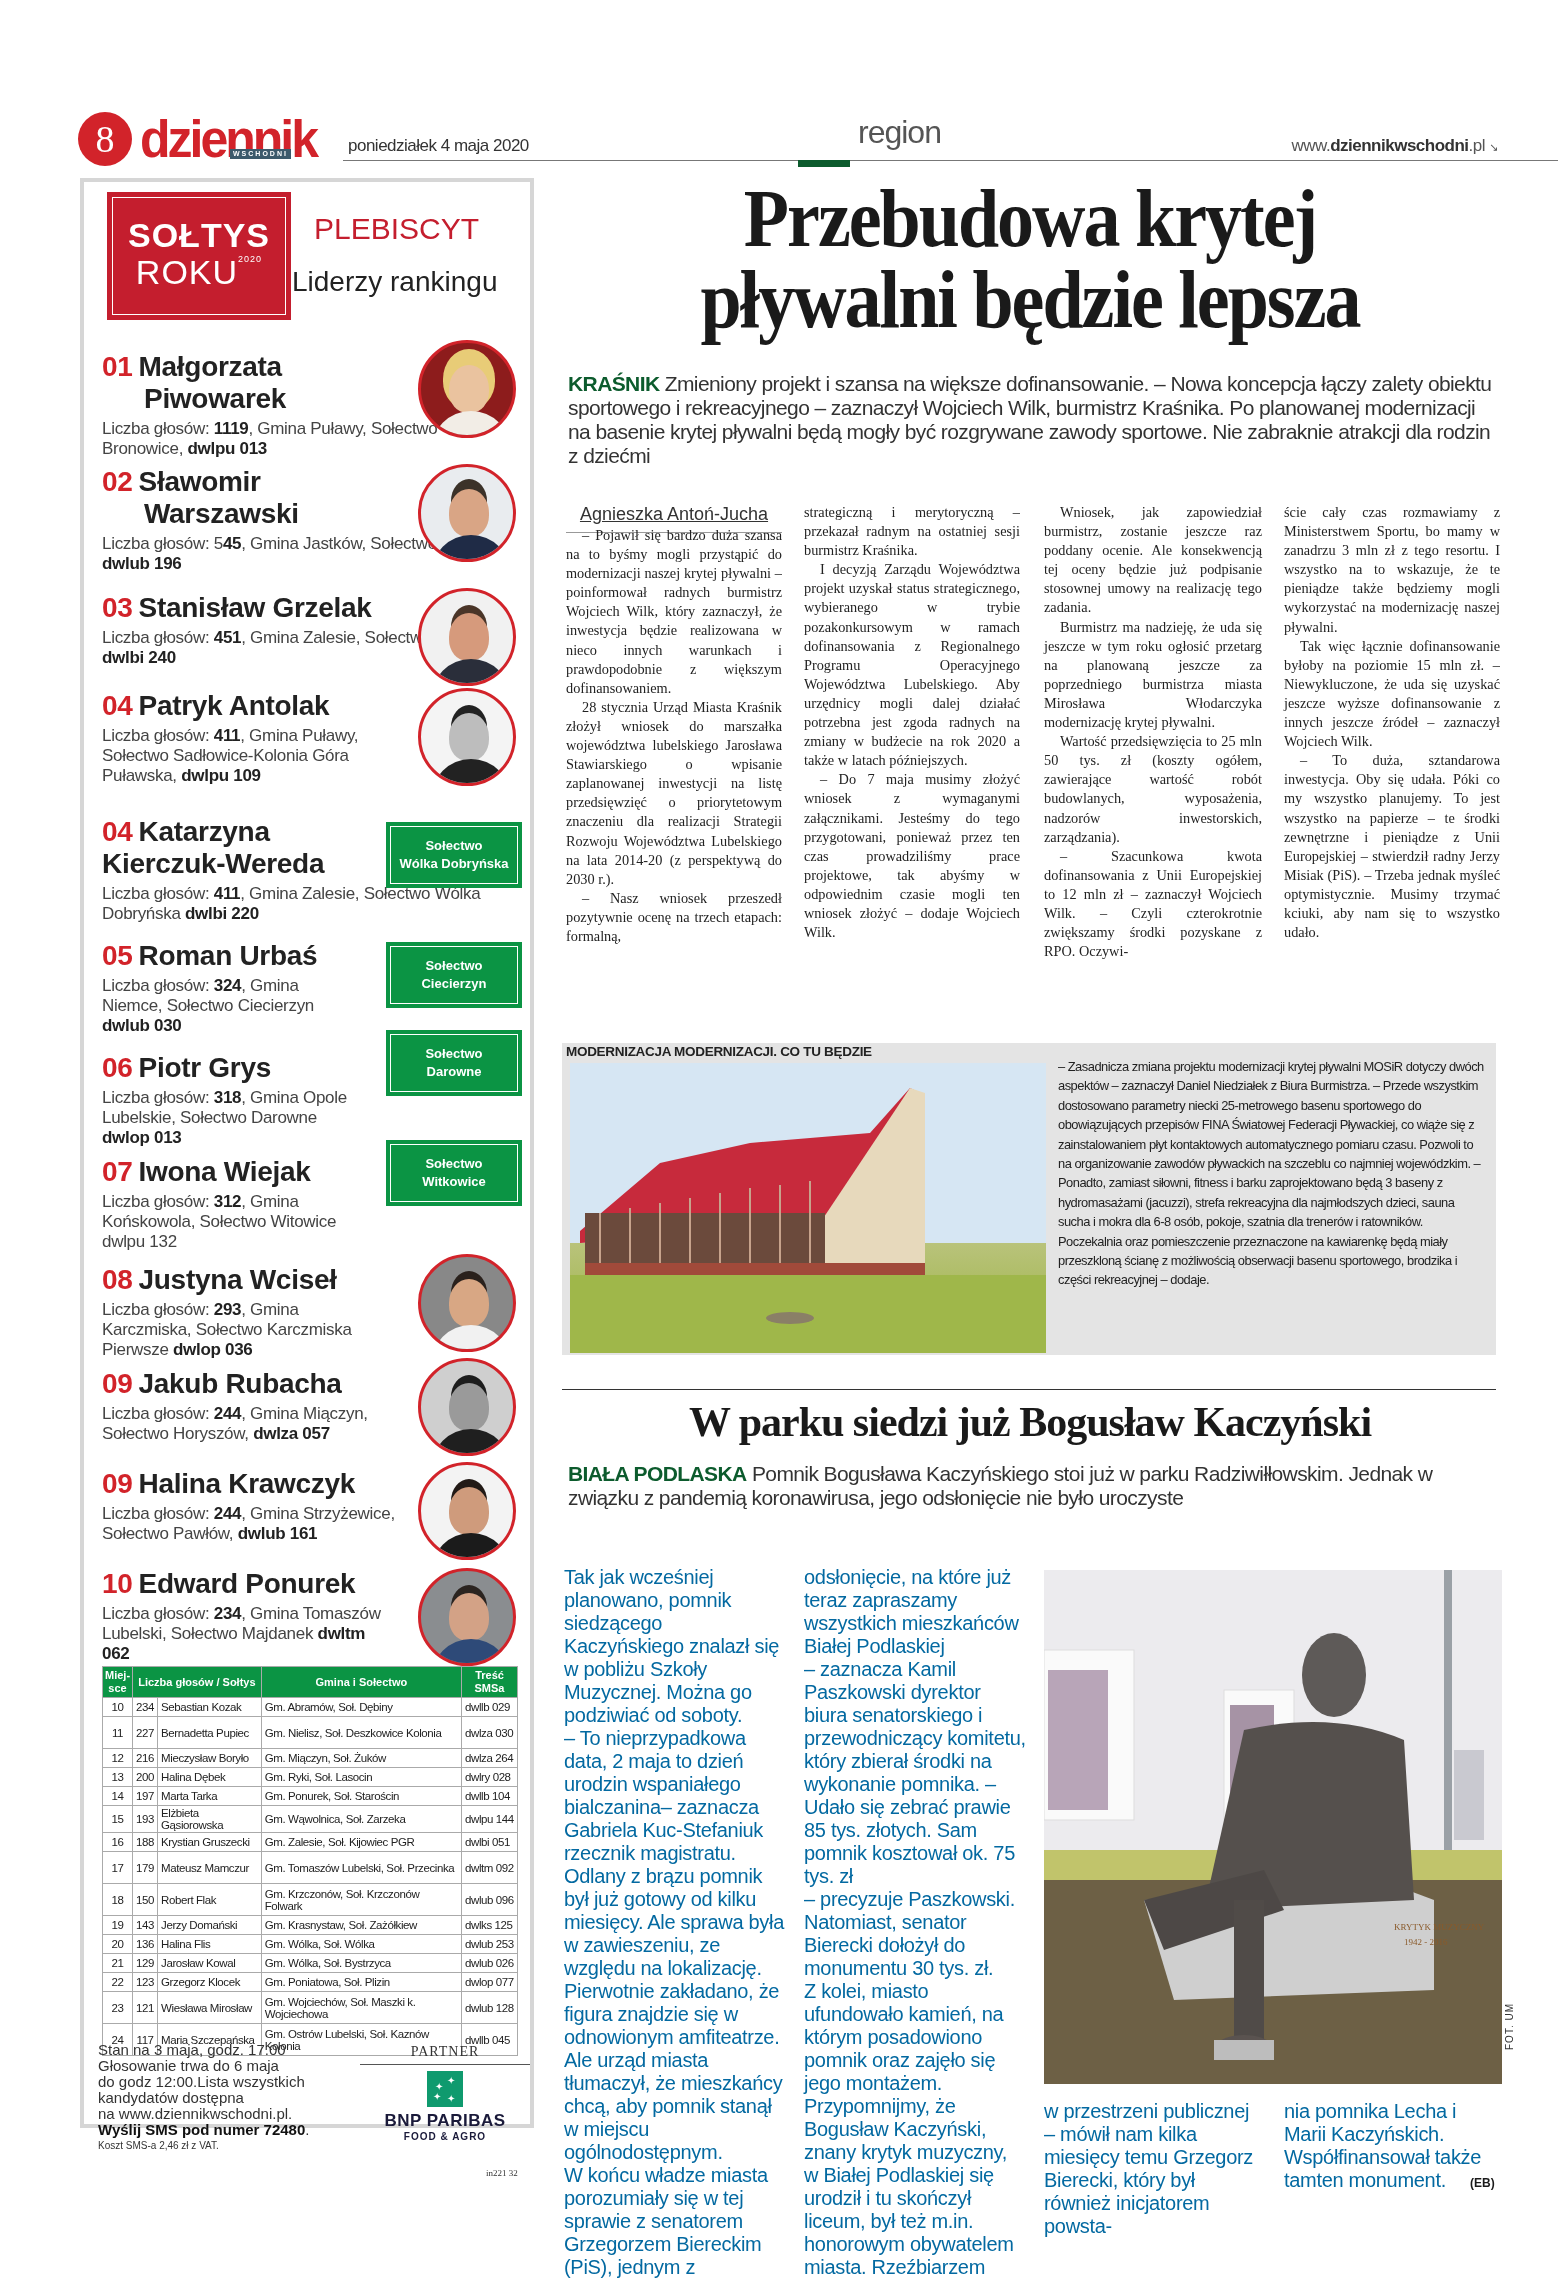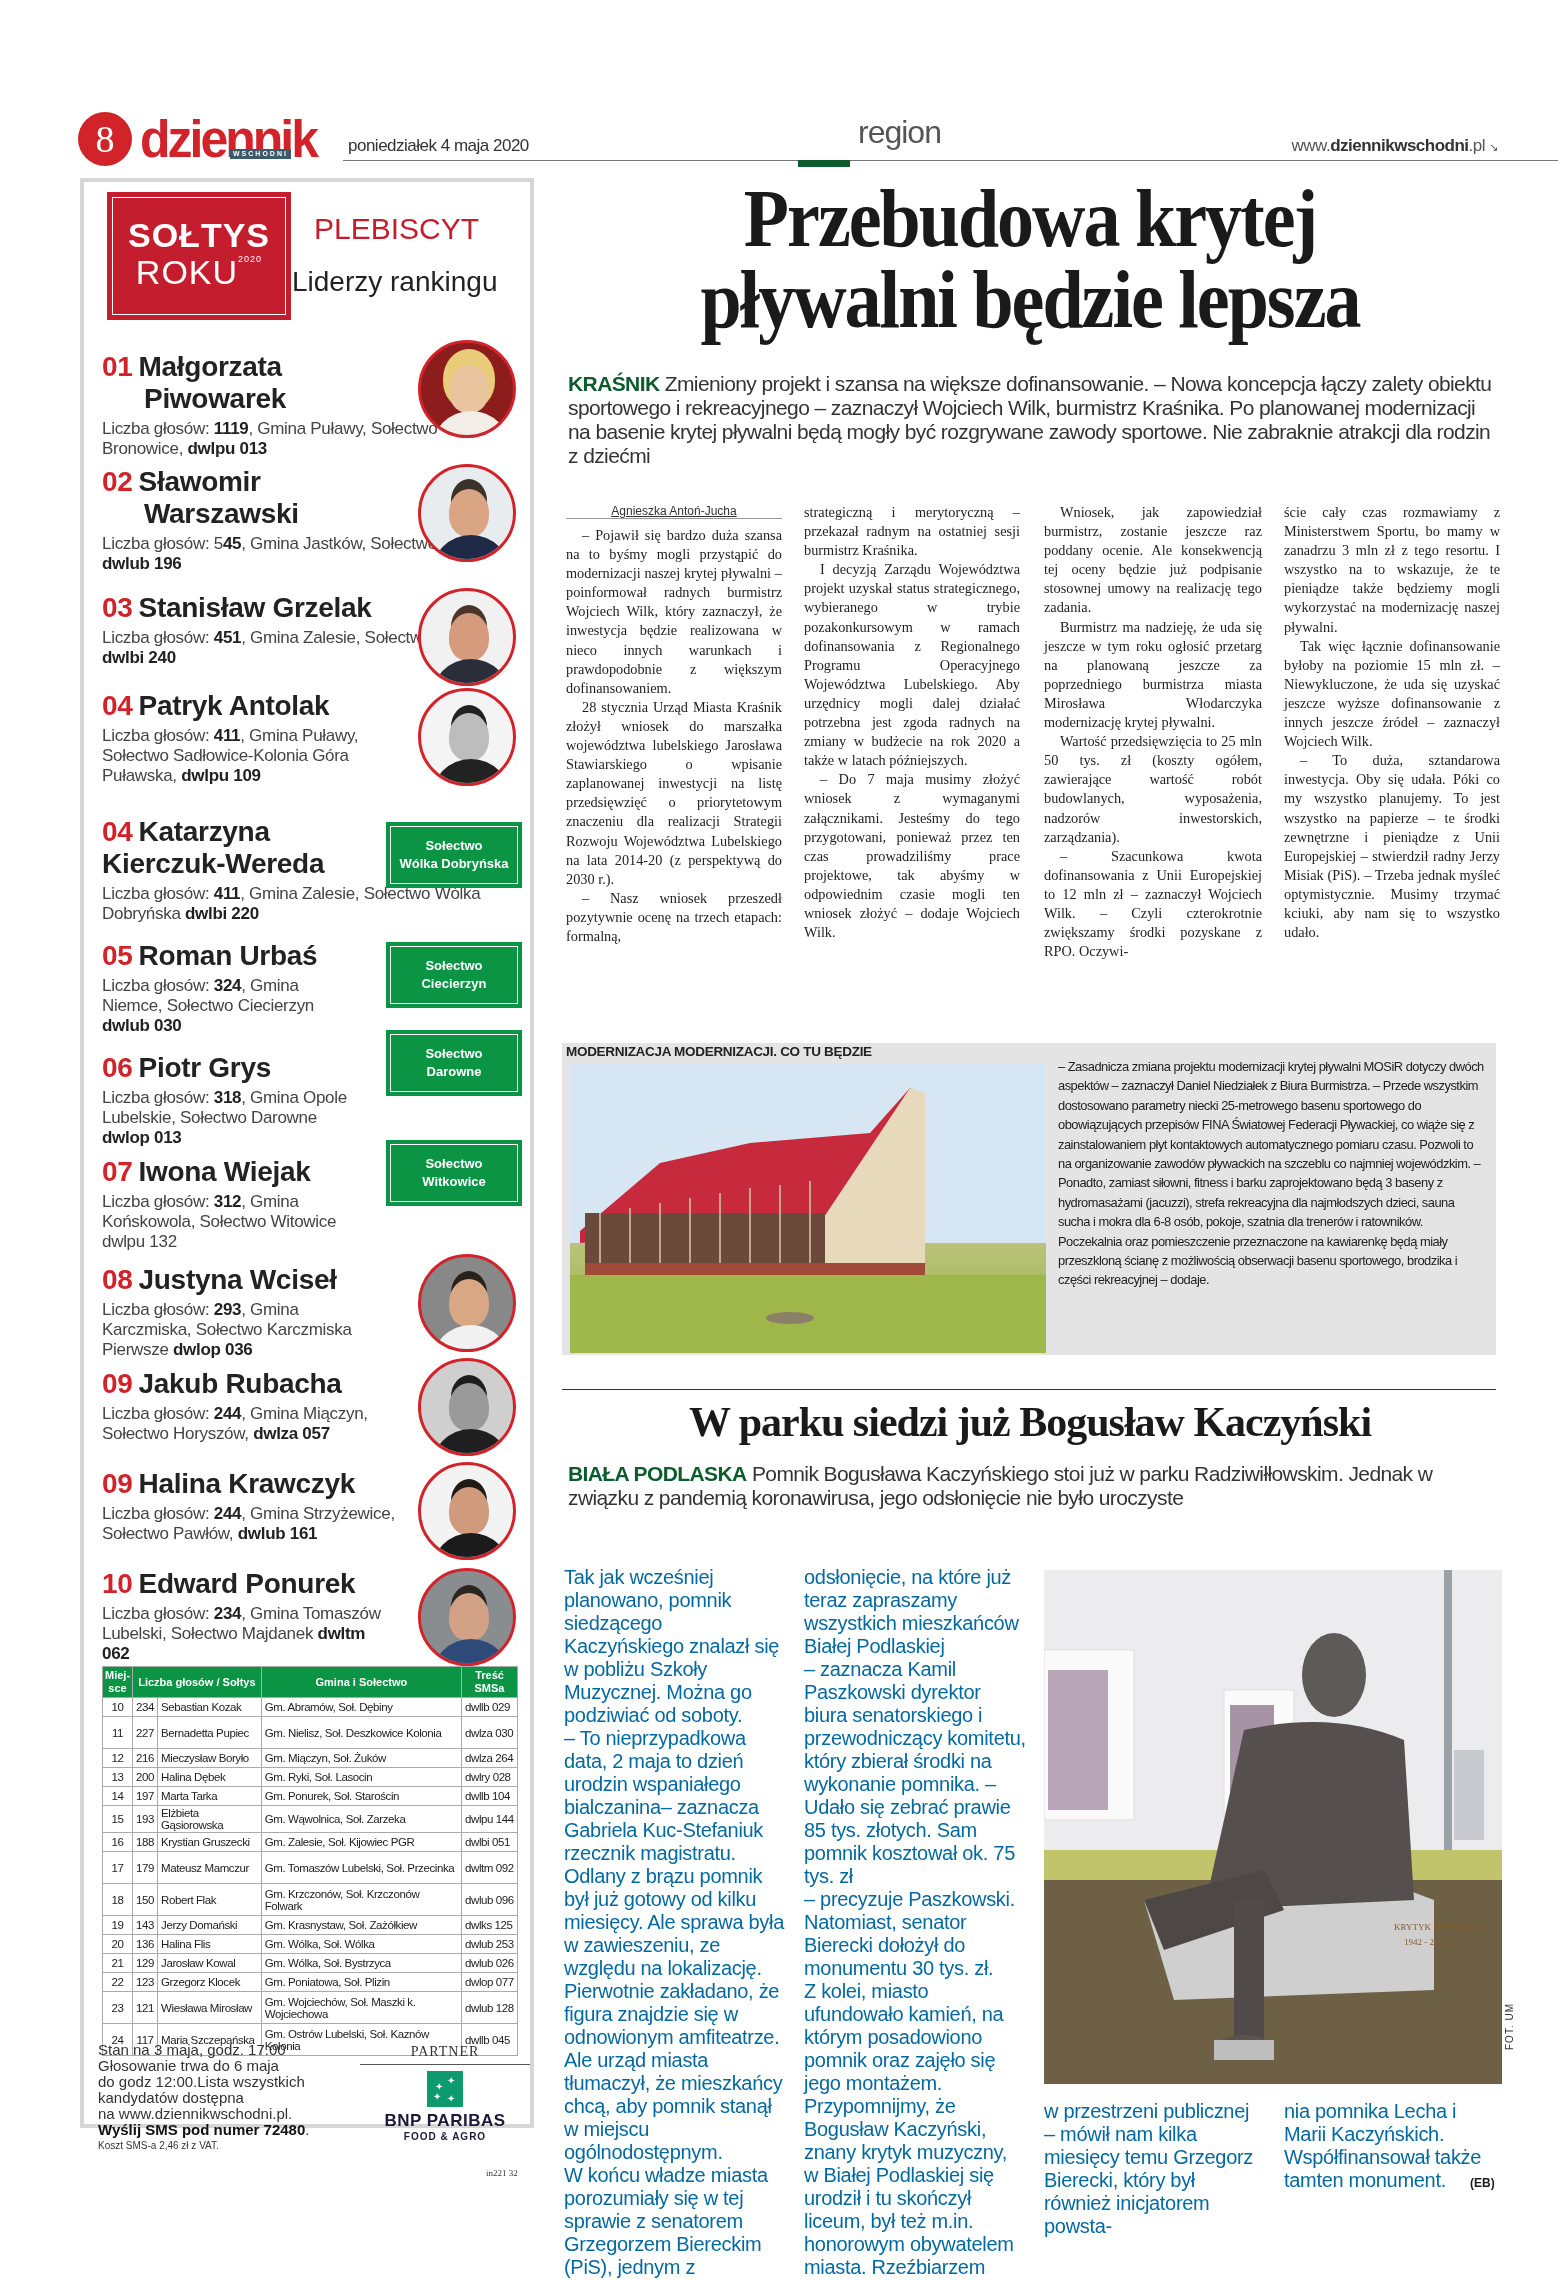--- a/index.html
+++ b/index.html
@@ -70,21 +70,21 @@
 
   
   .art1-title { position: absolute; left: 560px; top: 178px; width: 940px; text-align: center;
     font-family: "Liberation Serif", serif; font-weight: bold; font-size: 74px; line-height: 72px;
     color: #1a1a1a; letter-spacing: -2px; transform: scaleY(1.12); transform-origin: top; }
   .lead { position: absolute; text-align: left; font-size: 21px; line-height: 24px; color: #333; letter-spacing: -0.6px; }
   .lead .place { color: #0c5b2d; font-weight: bold; }
   .art1-lead { left: 568px; top: 372px; width: 930px; }
 
   .byline { position: absolute; left: 566px; top: 504px; width: 216px; text-align: center;
-    font-size: 12px; color: #333; text-decoration: underline; border-bottom: 1px solid #999; padding-bottom: 0; }
+    font-size: 18px; color: #333; text-decoration: underline; border-bottom: 1px solid #999; padding-bottom: 7px; }
   .col { position: absolute; font-family: "Liberation Serif", serif; font-size: 14.3px; line-height: 19.1px;
     color: #222; text-align: justify; hyphens: manual; }
   .col p { text-indent: 16px; }
   .col p.noind { text-indent: 0; }
 
   
   .mod-box { position: absolute; left: 562px; top: 1043px; width: 934px; height: 312px; background: #e4e4e4; }
   .mod-box .hdr { position: absolute; left: 4px; top: 1px; font-weight: bold; font-size: 13.5px; color: #222; letter-spacing: -0.3px; }
   .mod-photo { position: absolute; left: 8px; top: 20px; width: 236px; height: 290px; overflow: hidden;
     background: linear-gradient(#cfe2f2 0%, #e8eef3 40%, #b9c37b 62%, #98b13c 100%); }

